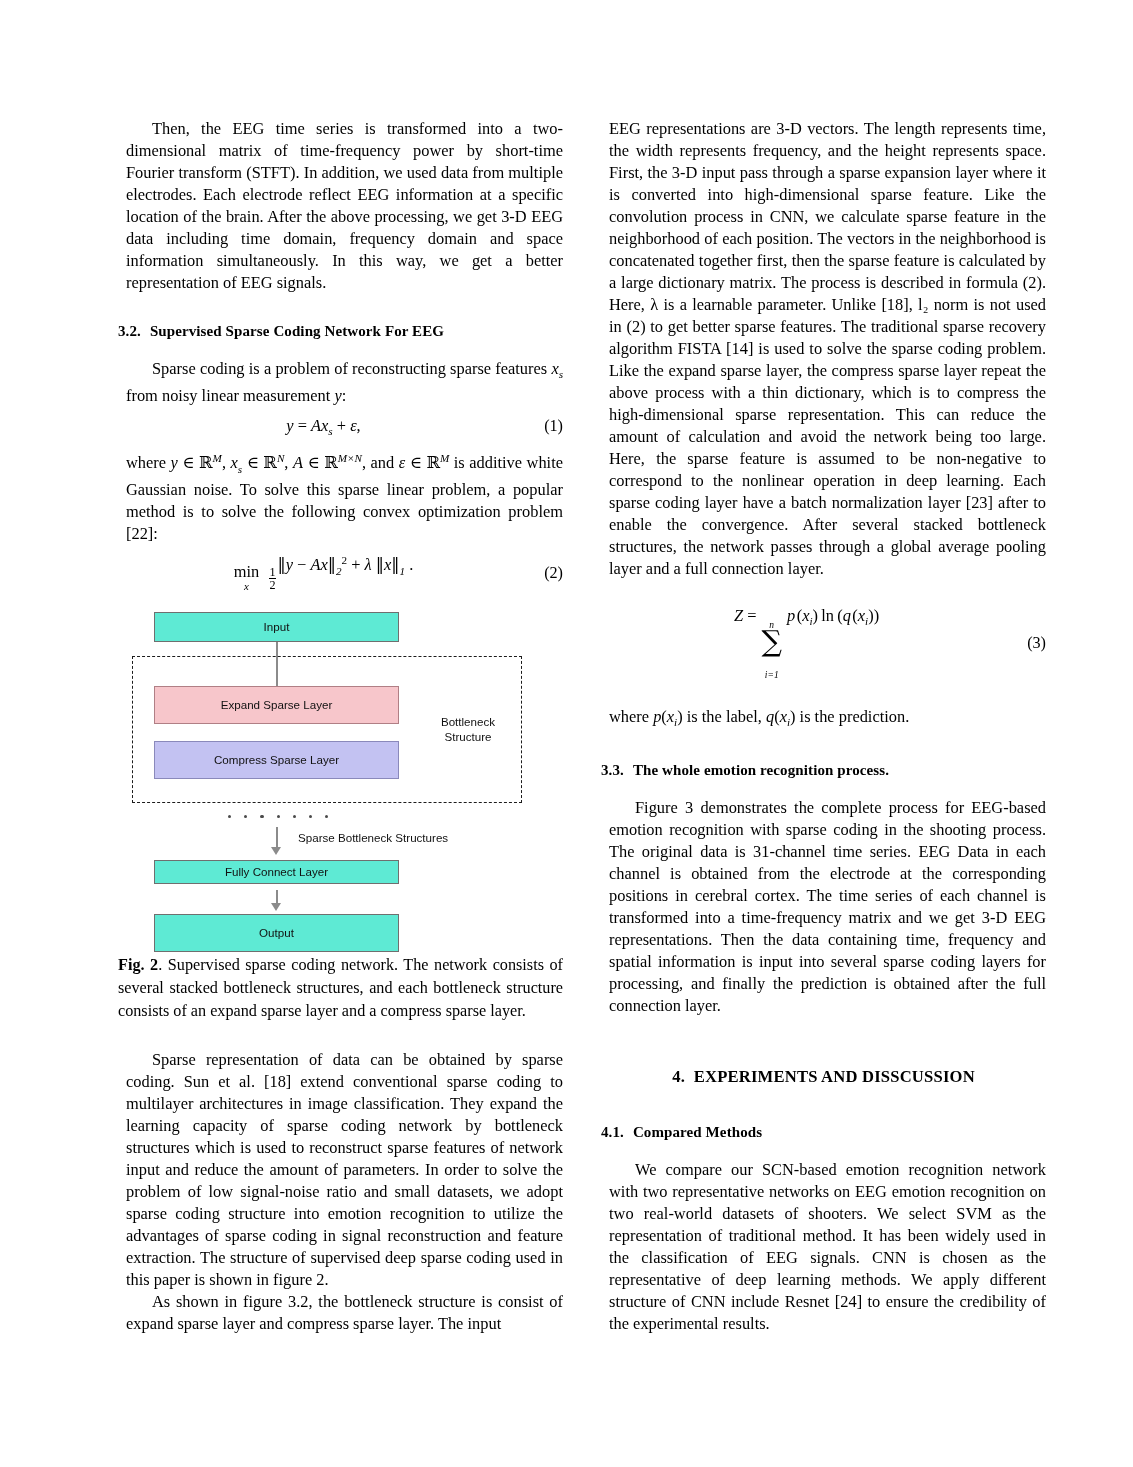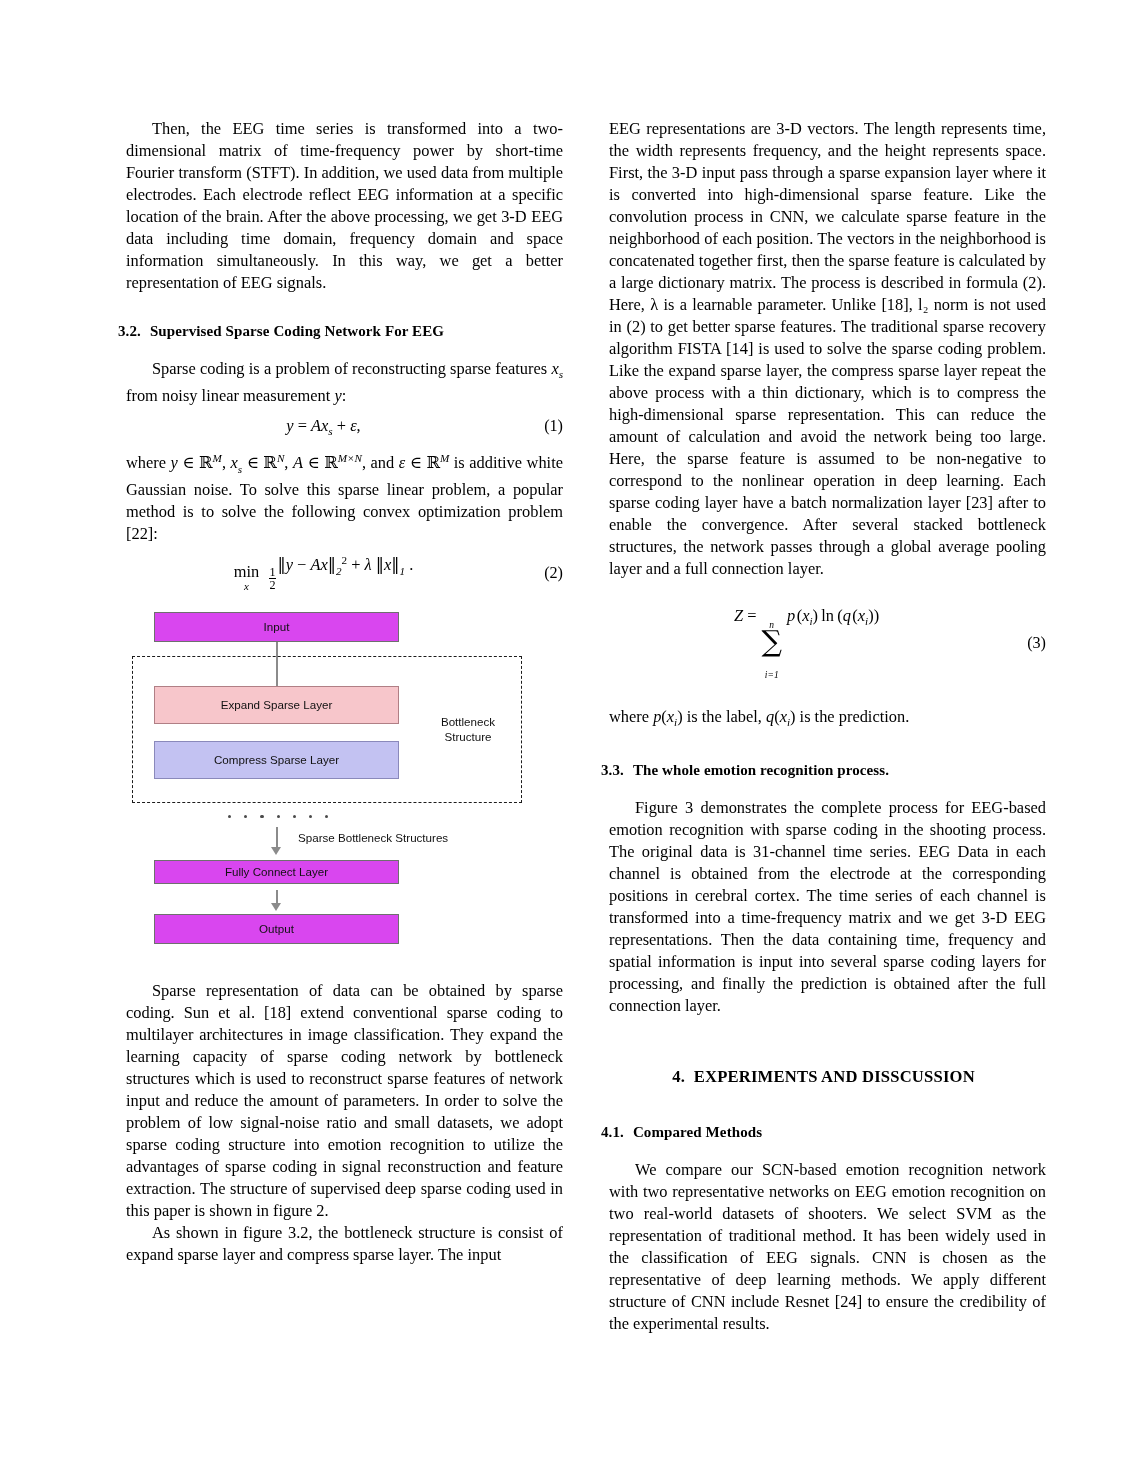--- a/index.html
+++ b/index.html
@@ -108,21 +108,21 @@
   .figure {
     position: relative;
     width: 445px;
     height: 330px;
     font-family: "Liberation Sans", "DejaVu Sans", sans-serif;
   }
   .node {
     position: absolute;
     box-sizing: border-box;
     border: 1.3px solid #6f6f6f;
-    background: #d946ef;
+    background: #5eead4;
     display: flex;
     align-items: center;
     justify-content: center;
     font-size: 11.6px;
     color: #111;
   }
   .node.pink { background: #f7c6cb; border-color: #b07f85; }
   .node.purple { background: #c3c2f2; border-color: #8a89bb; color: #111; }
   .dashbox {
     position: absolute;
@@ -261,27 +261,30 @@
         <span>Sparse Bottleneck Structures</span>
       </div>
 
       <div class="node" style="left:36px; top:252px; width:245px; height:24px;">
         <span>Fully Connect Layer</span>
       </div>
 
       <div class="arrow" style="left:157.5px; top:282px; height:16px;"></div>
       <div class="arrowhead" style="left:153px; top:295px;"></div>
 
-      <div class="node" style="left:36px; top:306px; width:245px; height:30px;">
+      <div class="node" style="left:36px; top:306px; width:245px; height:38px;">
         <span>Output</span>
       </div>
     </div>
 
     <div class="gap-md"></div>
 
+    <p class="caption">
+      <b>Fig. 2</b><span>. Supervised sparse coding network. The network consists of several stacked bottleneck structures, and each bottleneck structure consists of an expand sparse layer and a compress sparse layer.</span>
+    </p>
 
     <div class="gap-lg"></div>
 
     <p class="body-text">Sparse representation of data can be obtained by sparse coding. Sun et al. [18] extend conventional sparse coding to multilayer architectures in image classification. They expand the learning capacity of sparse coding network by bottleneck structures which is used to reconstruct sparse features of network input and reduce the amount of parameters. In order to solve the problem of low signal-noise ratio and small datasets, we adopt sparse coding structure into emotion recognition to utilize the advantages of sparse coding in signal reconstruction and feature extraction. The structure of supervised deep sparse coding used in this paper is shown in figure 2.</p>
 
     <p class="body-text">As shown in figure 3.2, the bottleneck structure is consist of expand sparse layer and compress sparse layer. The input</p>
 
   </div>
 
   <div class="col">

